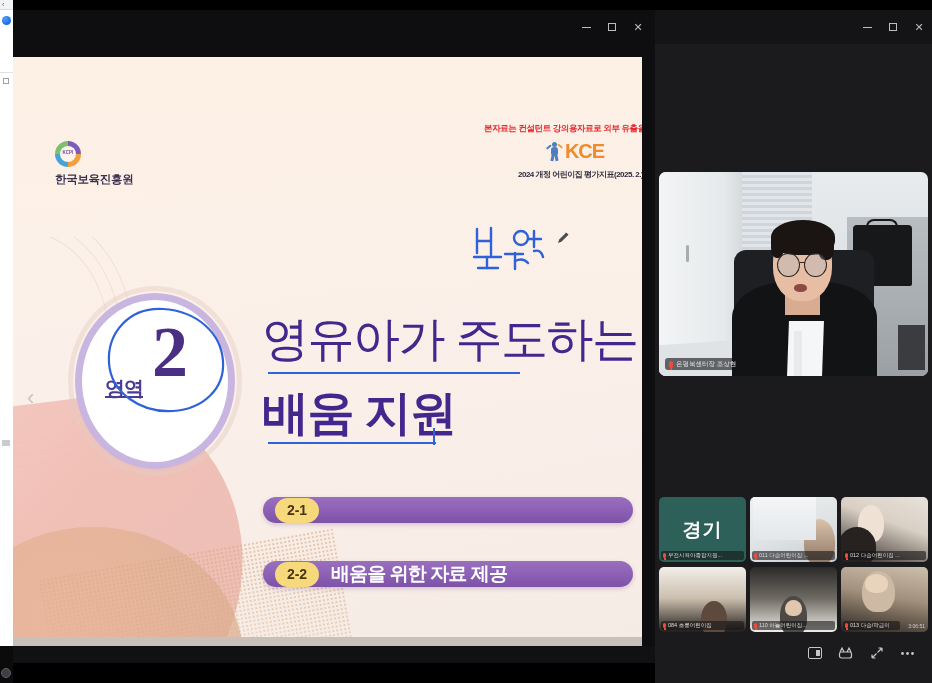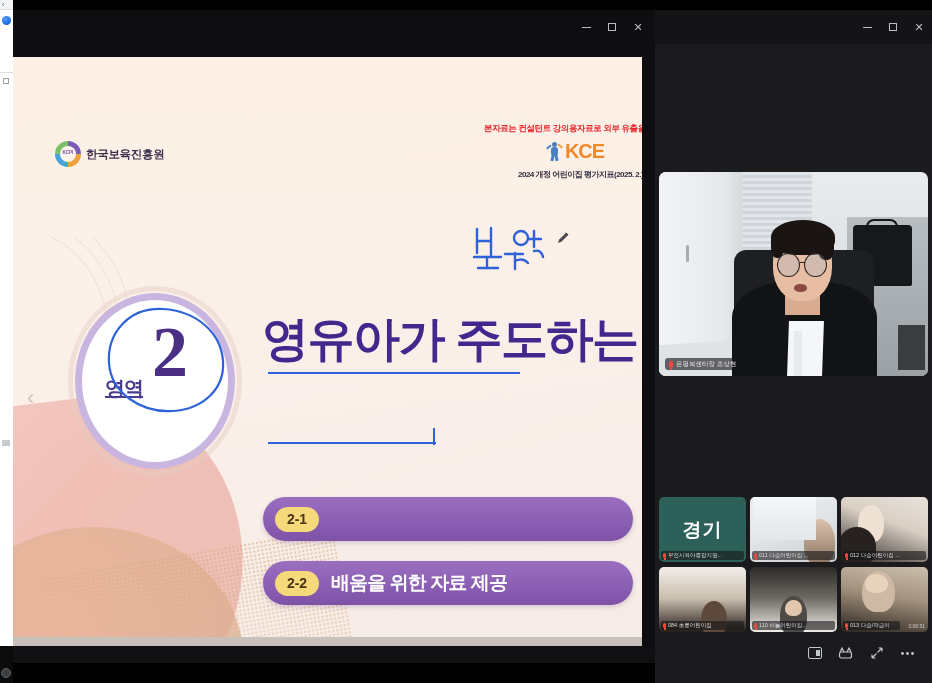--- a/index.html
+++ b/index.html
@@ -112,21 +112,21 @@
      background:radial-gradient(circle at 40% 35%, #e7b392 0%, #deae8f 60%, #d6a98c 100%);
      border-radius:50%; opacity:.7; }
   .deco-dots { position:absolute; left:40px; top:495px; width:300px; height:200px;
      background-image:radial-gradient(#d8a87f 0.8px, transparent 0.9px);
      background-size:4px 4px; opacity:.55; transform:rotate(-10deg);
      -webkit-mask-image:linear-gradient(200deg, #000 20%, transparent 78%);
              mask-image:linear-gradient(200deg, #000 20%, transparent 78%); }
   .deco-arcs { position:absolute; left:-10px; top:180px; width:175px; height:250px; overflow:hidden; opacity:.5; }
   .deco-arcs span { position:absolute; border:1.5px solid #e8cfc4; border-radius:50%; }
 
-  .slide-logo { position:absolute; left:42px; top:84px; display:flex; align-items:center; gap:5px; }
+  .slide-logo { position:absolute; left:42px; top:84px; display:flex; align-items:flex-start; gap:5px;flex-direction:column; }
   .kcpi-mark { width:26px; height:26px; border-radius:50%;
      background:conic-gradient(#7b5cb8 0 25%, #f2a03d 25% 50%, #4aa3d8 50% 75%, #7cc06a 75% 100%);
      position:relative; }
   .kcpi-mark:after { content:""; position:absolute; left:5px; top:5px; right:5px; bottom:5px; border-radius:50%; background:#fdf3eb; }
   .kcpi-mark:before { content:"KCPI"; position:absolute; left:0; right:0; top:9px; text-align:center;
      font-size:4.5px; font-weight:bold; color:#6b4fa5; z-index:2; }
   .slide-logo-text { font-size:11.5px; font-weight:bold; color:#3a2f4d; letter-spacing:-.3px; }
 
   .notice-red { position:absolute; left:470px; top:66px; width:182px; text-align:center;
      font-size:8.5px; font-weight:bold; color:#e8282e; letter-spacing:-.4px; white-space:nowrap; }
@@ -146,32 +146,32 @@
      background:#ffffff; border:7px solid #c9b6e0; }
   .circle-inner-glow { position:absolute; inset:-14px; border-radius:50%; border:5px solid rgba(228,203,195,.45); }
   .area-label { position:absolute; left:92px; top:318px; font-size:20px; font-weight:bold;
      color:#4a3d8f; letter-spacing:-1px; z-index:3;text-decoration:underline; }
   .area-num { position:absolute; left:139px; top:259px; font-size:72px; font-weight:bold;
      color:#4a2f85; line-height:72px; z-index:3; font-family:"Liberation Serif", serif; }
   .hand-circle { position:absolute; left:88px; top:248px; width:128px; height:112px; z-index:4; }
 
   .subtitle { position:absolute; left:250px; top:228px; font-size:14.5px; color:#6b6276;
      letter-spacing:-.6px; font-weight:600; white-space:nowrap; }
-  .title1 { position:absolute; left:249px; top:256px; font-size:47px; font-weight:bold;
+  .title1 { position:absolute; left:249px; top:256px; font-size:47px; font-weight:normal;
      color:#44278c; letter-spacing:-1.5px; line-height:52px; white-space:nowrap; }
   .title2 { position:absolute; left:249px; top:330px; font-size:47px; font-weight:bold;
      color:#44278c; letter-spacing:-1.5px; line-height:52px; white-space:nowrap; }
   .uline1 { position:absolute; left:255px; top:315px; width:252px; height:2px; background:#2f62d8; }
   .uline2 { position:absolute; left:255px; top:385px; width:168px; height:2px; background:#2f62d8; }
   .uline2-tick { position:absolute; left:420px; top:371px; width:2px; height:17px; background:#2f62d8; }
 
   .ink-annot { position:absolute; left:458px; top:166px; width:96px; height:52px; z-index:6; }
   .pen-cursor { position:absolute; left:543px; top:174px; width:14px; height:14px; z-index:7; }
 
-  .pill { position:absolute; left:250px; width:370px; height:44px; border-radius:22px;
+  .pill { position:absolute; left:250px; width:370px; height:26px; border-radius:22px;
      background:linear-gradient(180deg,#9a6fbf 0%,#8b5fb3 55%,#7d52a7 100%);
      display:flex; align-items:center; padding-left:12px; gap:12px;
      box-shadow:0 2px 4px rgba(90,60,130,.22); }
   .pill.p1 { top:440px; }
   .pill.p2 { top:504px; }
   .pill-badge { width:44px; height:25px; border-radius:13px; background:#f6d97a;
      display:flex; align-items:center; justify-content:center;
      font-size:14px; font-weight:bold; color:#4a3414; flex:0 0 auto; }
   .pill-text { font-size:19px; font-weight:bold; color:#ffffff; letter-spacing:-.9px; white-space:nowrap; }
 
@@ -370,20 +370,21 @@
       <div class="circle-inner-glow"></div>
     </div>
     <svg class="hand-circle" viewBox="0 0 128 112">
       <path d="M62 4 C28 2 6 28 8 58 C10 88 40 108 72 106 C102 104 124 84 122 56 C120 28 96 6 62 4 Z" fill="none" stroke="#2f62d8" stroke-width="2.2" stroke-linecap="round"></path>
     </svg>
     <div class="area-label">영역</div>
     <div class="area-num">2</div>
 
     <div class="title1">영유아가 주도하는</div>
     <div class="uline1"></div>
+    <div class="title2">배움 지원</div>
     <div class="uline2"></div>
     <div class="uline2-tick"></div>
 
     <svg class="ink-annot" viewBox="0 0 96 52">
       <g fill="none" stroke="#2f62d8" stroke-width="2.4" stroke-linecap="round" stroke-linejoin="round">
         <path d="M6 6 L6 30"></path>
         <path d="M6 18 L20 18"></path>
         <path d="M20 5 L20 32"></path>
         <path d="M3 34 L30 34"></path>
         <path d="M16 34 L16 45"></path>

